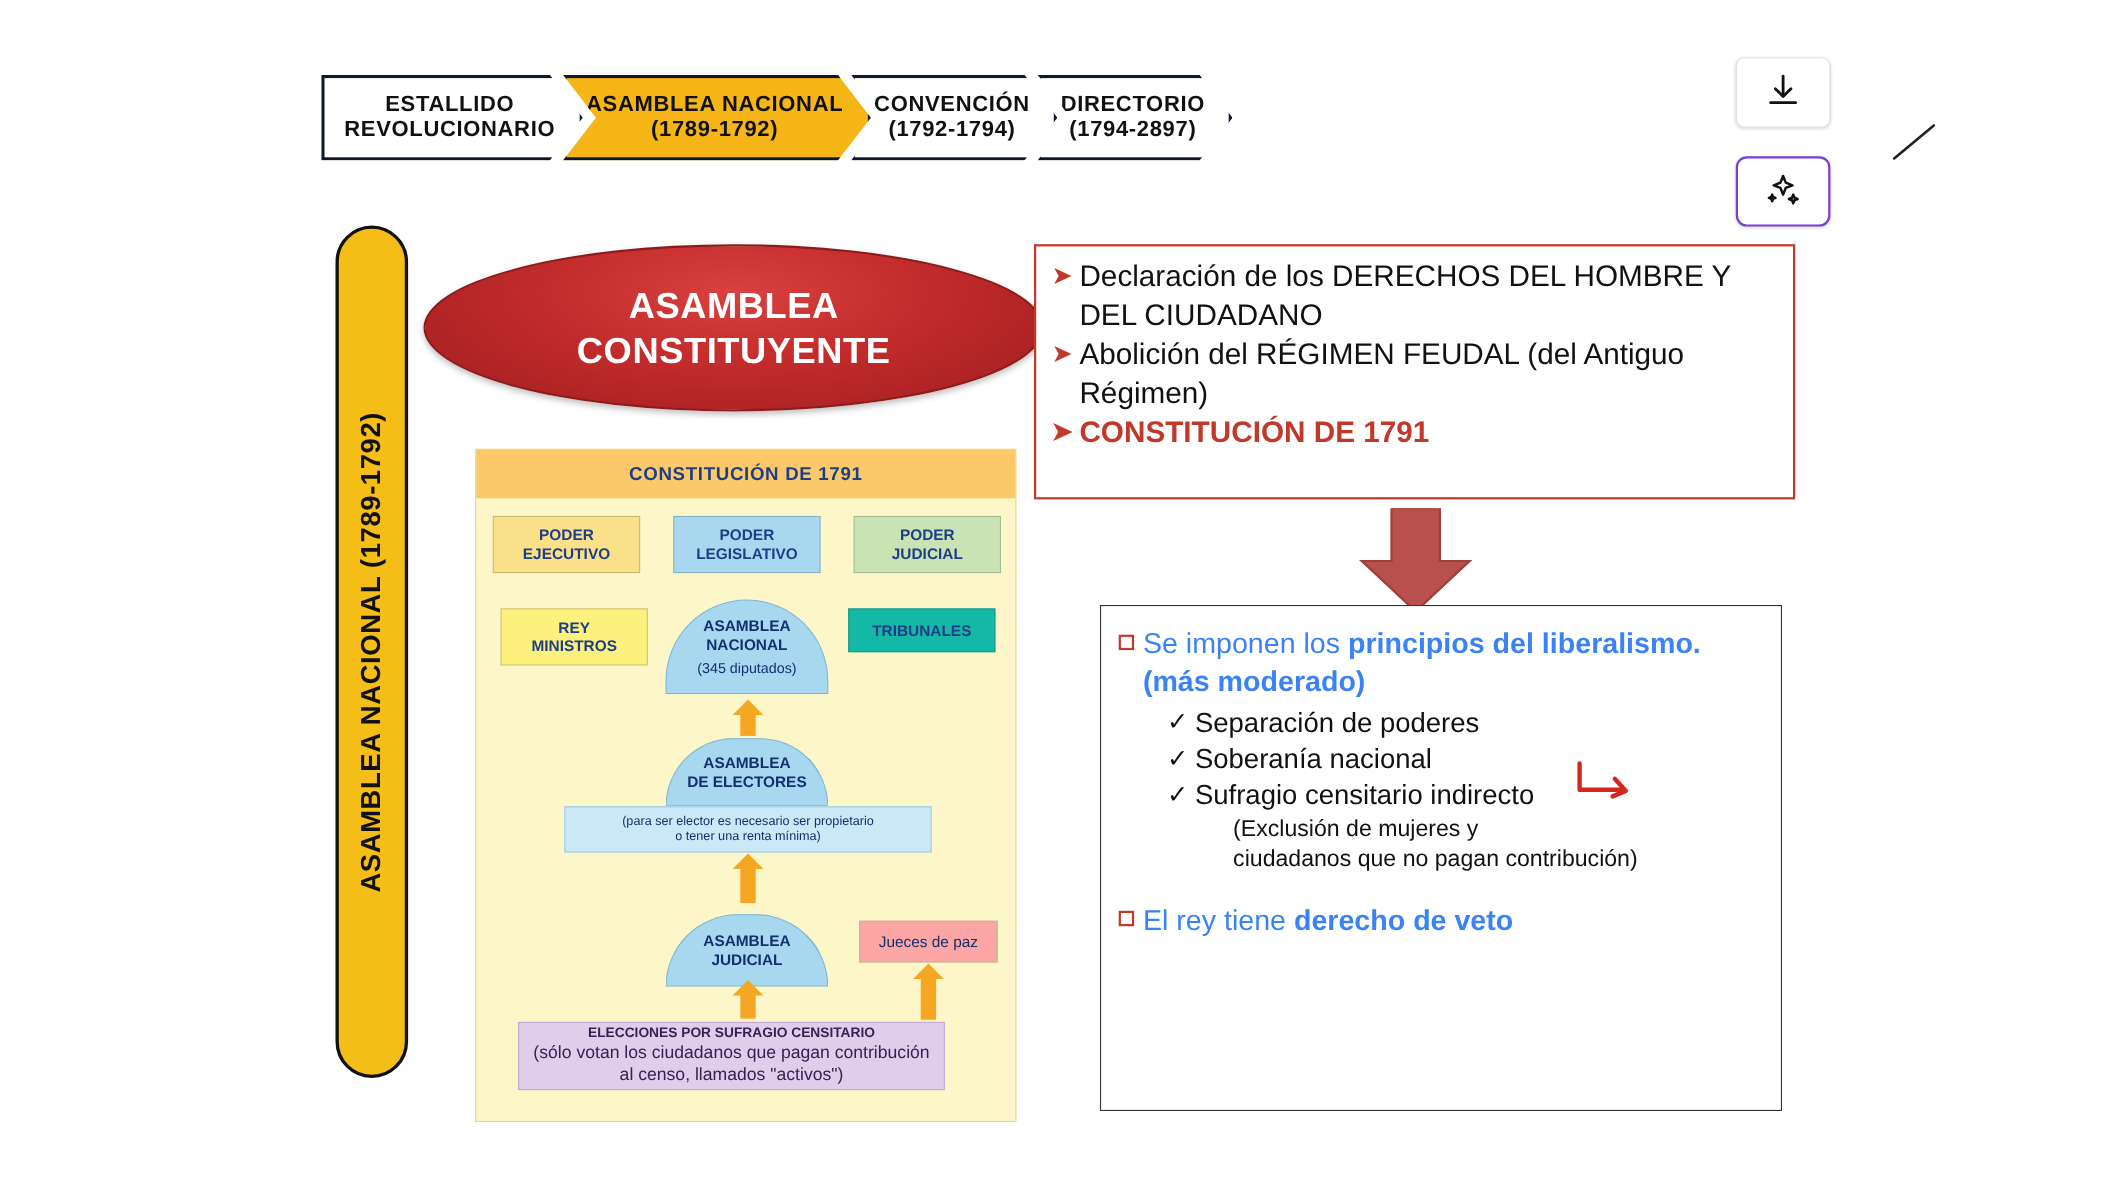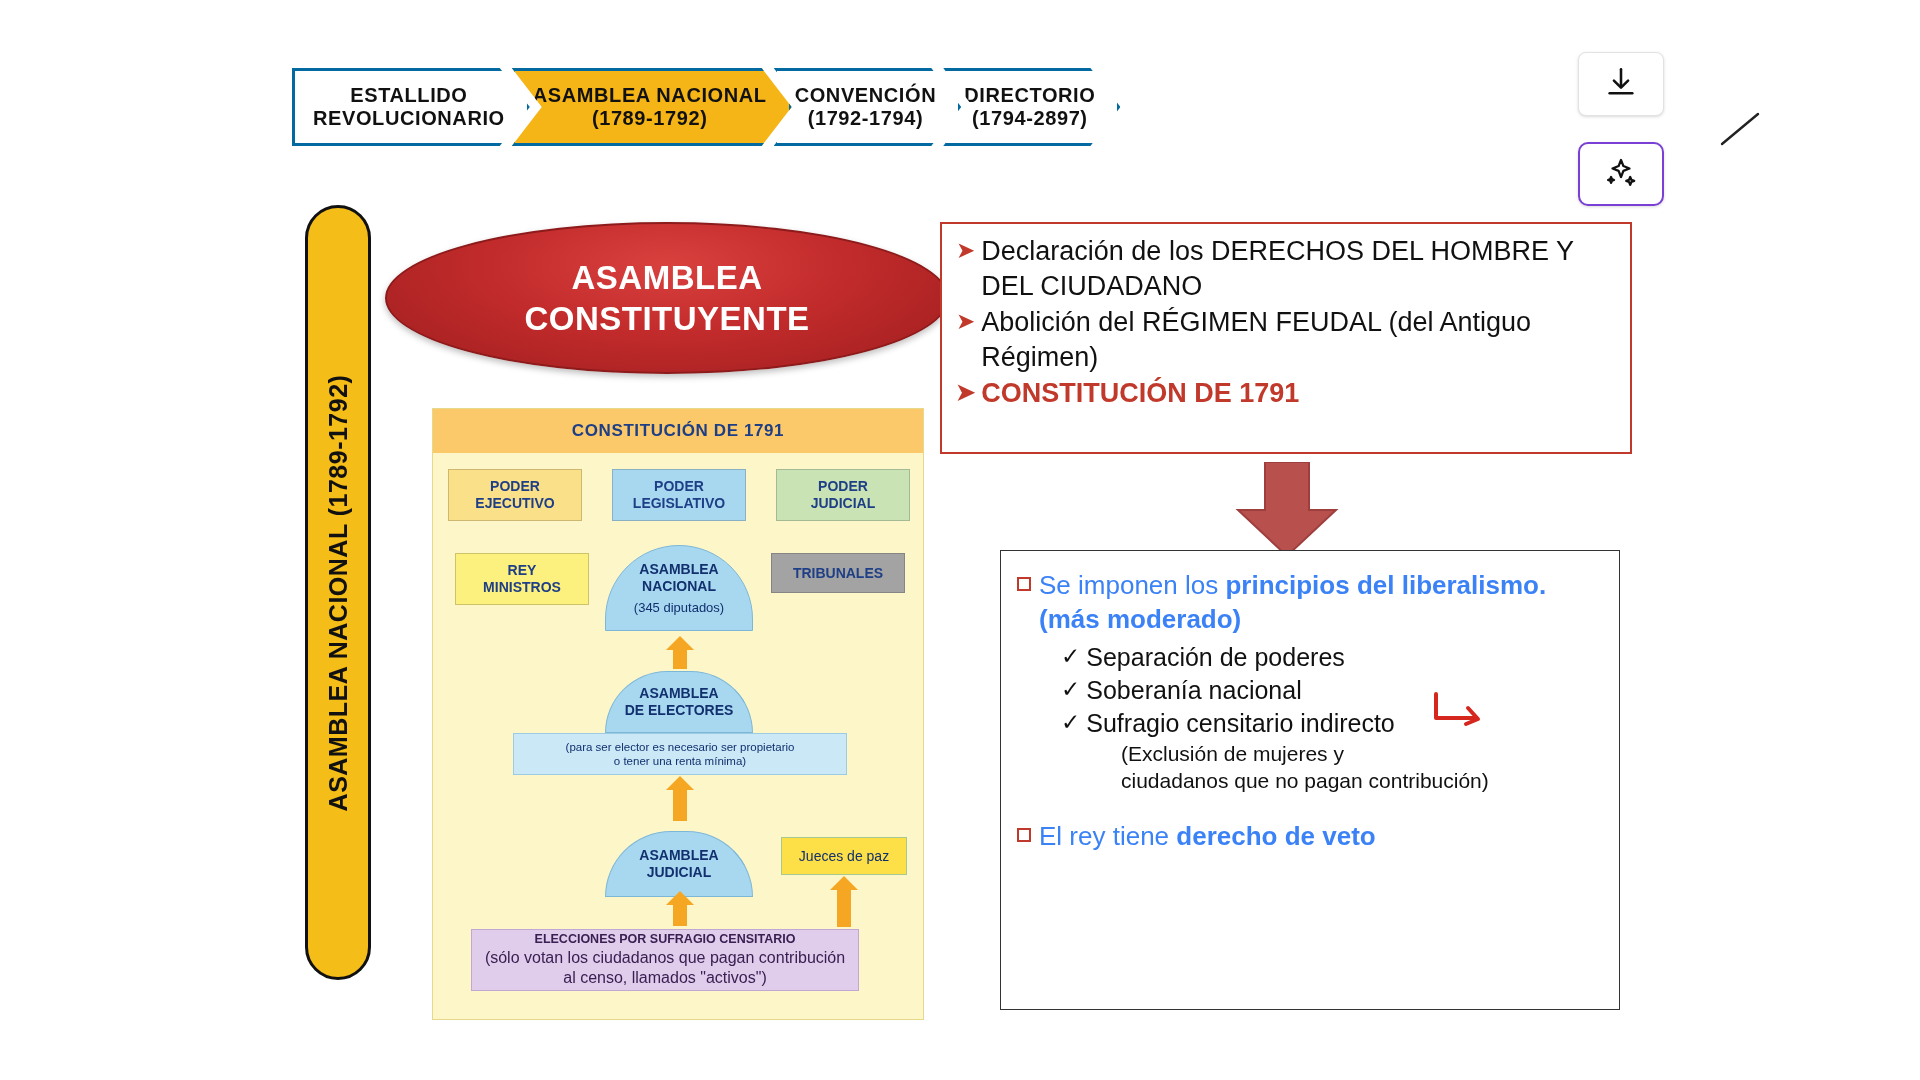--- a/index.html
+++ b/index.html
@@ -32,21 +32,21 @@
     align-items: stretch;
   }
   .chev {
     position: relative;
     height: 78px;
     box-sizing: border-box;
     display: flex;
     flex-direction: column;
     align-items: center;
     justify-content: center;
-    border: 3px solid #0369a1;
+    border: 3px solid #0f172a;
     background: #fff;
     color: #111;
     font-size: 20px;
     font-weight: bold;
     letter-spacing: 0.6px;
     line-height: 1.15;
     text-align: center;
     padding: 0 22px 0 18px;
     clip-path: polygon(0 0, calc(100% - 30px) 0, 100% 50%, calc(100% - 30px) 100%, 0 100%, 30px 50%);
     margin-left: -18px;
@@ -202,21 +202,21 @@
     display: flex; flex-direction: column;
     align-items: center; justify-content: center;
     font-size: 14px; font-weight: bold; color: #1e3e86;
     line-height: 1.2; text-align: center;
     box-sizing: border-box;
   }
   .tribunales {
     position: absolute;
     left: 338px; top: 6px;
     width: 134px; height: 40px;
-    background: #a3a3a3;
+    background: #14b8a6;
     border: 1px solid rgba(0,0,0,.18);
     display: flex; align-items: center; justify-content: center;
     font-size: 14px; font-weight: bold; color: #1e3e86;
     box-sizing: border-box;
   }
 
   .dome {
     position: absolute;
     background: #A8D8F0;
     border: 1px solid #7db7d8;
@@ -257,21 +257,21 @@
   #asamblea-primaria-dome {
     left: 172px; top: 422px;
     width: 148px; height: 66px;
     border-radius: 74px 74px 0 0;
     font-size: 14px; font-weight: bold; line-height: 1.2;
   }
   .jueces {
     position: absolute;
     left: 348px; top: 428px;
     width: 126px; height: 38px;
-    background: #fde047;
+    background: #fca5a5;
     border: 1px solid #a6c98f;
     box-sizing: border-box;
     display: flex; align-items: center; justify-content: center;
     font-size: 14px; color: #12306e;
   }
   .elecciones {
     position: absolute;
     left: 38px; top: 520px;
     width: 388px; height: 62px;
     background: #E0CDEB;

